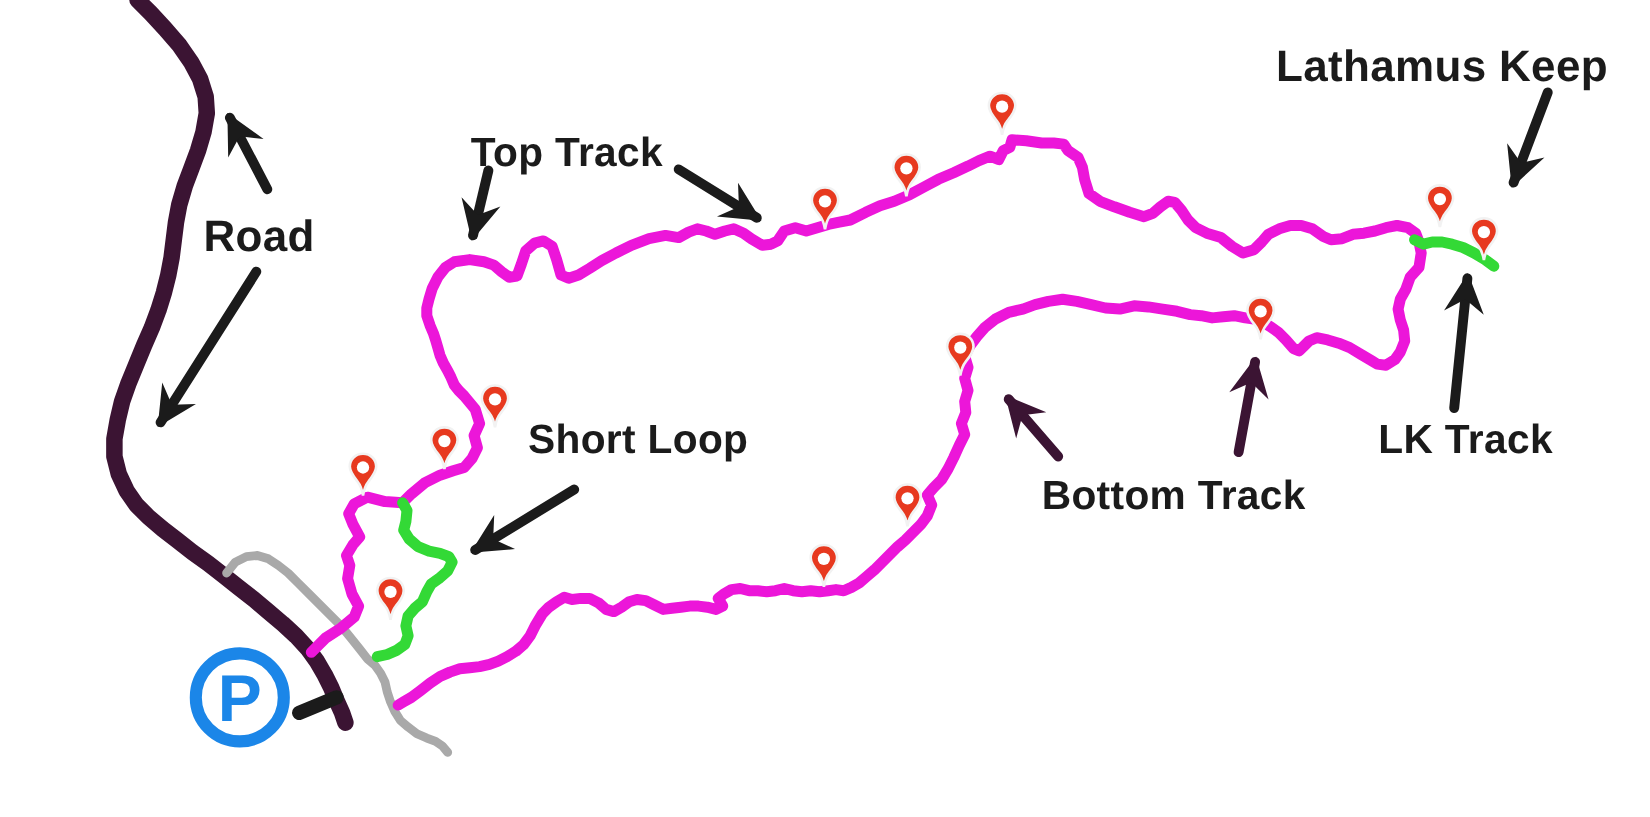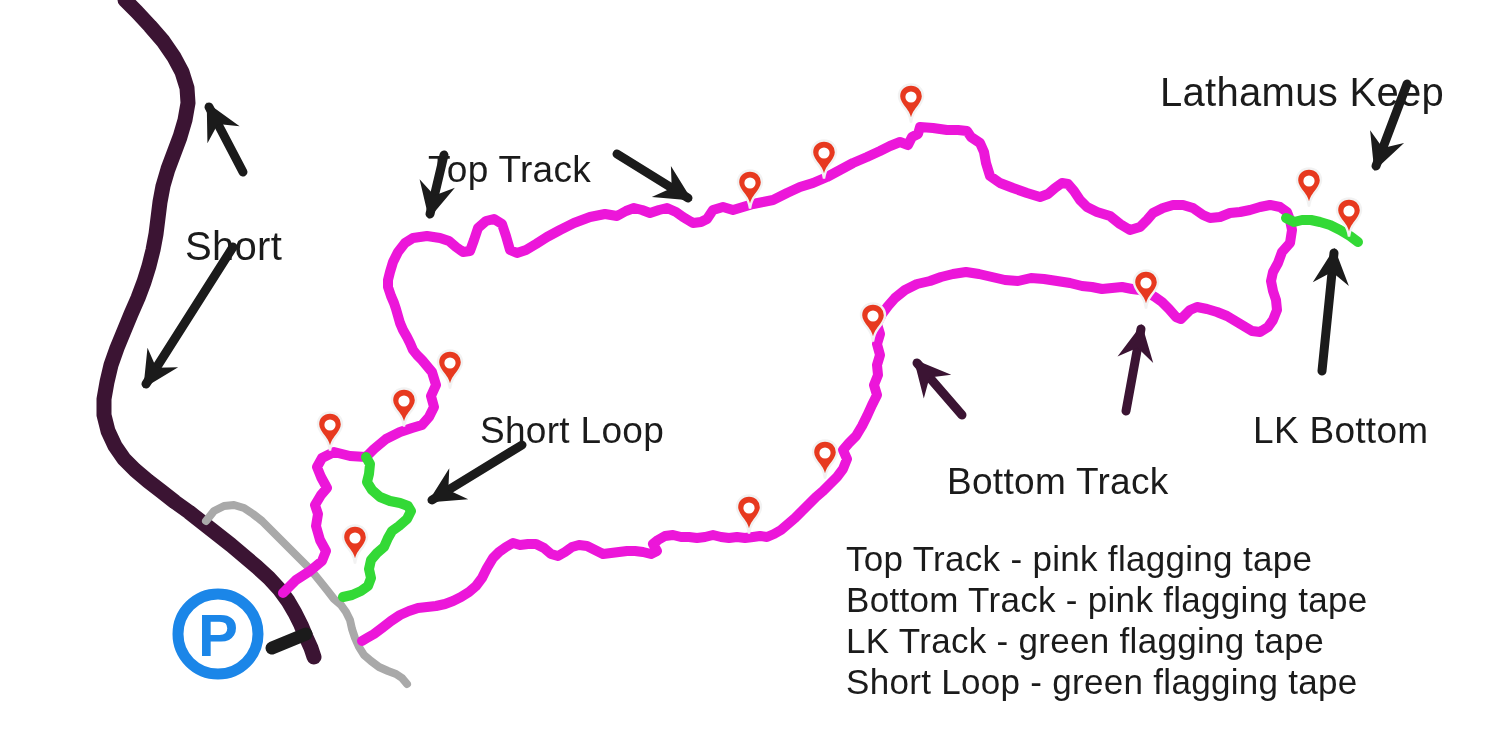--- a/index.html
+++ b/index.html
@@ -14,22 +14,22 @@
   .track{fill:none;stroke-linecap:round;stroke-linejoin:round;}
   .road-path{stroke:var(--road);stroke-width:15;}
   .gray-path{stroke:var(--gray);stroke-width:8;}
   .pink-path{stroke:var(--pink);stroke-width:10;}
   .green-path{stroke:var(--green);stroke-width:10;}
   .stub-line{stroke:var(--ink);stroke-width:13;stroke-linecap:round;}
   .arrow-line{fill:none;stroke-linecap:round;}
   .p-ring{fill:#ffffff;stroke:var(--blue);stroke-width:11;}
   .p-letter{fill:var(--blue);font-family:"Liberation Sans",sans-serif;font-weight:bold;font-size:60px;}
   .map-label{
-    position:absolute;color:var(--ink);font-weight:400;
-    white-space:nowrap;letter-spacing:.3px;line-height:1.05;margin-top:31px;
+    position:absolute;color:var(--ink);font-weight:700;
+    white-space:nowrap;letter-spacing:.3px;line-height:1.05;
   }
   .legend{position:absolute;color:var(--ink);font-weight:500;letter-spacing:.3px;}
   .legend-line{white-space:nowrap;}
 </style>
 </head>
 <body>
 
 <div class="stage">
 
   <svg width="1500" height="743" viewBox="0 0 1500 743">
@@ -87,26 +87,20 @@
         <use href="#pin" transform="translate(825,453)"></use>
         <use href="#pin" transform="translate(749,508)"></use>
         <use href="#pin" transform="translate(450,363)"></use>
         <use href="#pin" transform="translate(404,401)"></use>
         <use href="#pin" transform="translate(330,425)"></use>
         <use href="#pin" transform="translate(355,538)"></use>
       </g>
   </svg>
 
   <div id="labels">
-      <div class="map-label" style="left: 185px; top: 194px; font-size: 40px;">Short</div>
+      <div class="map-label" style="left: 185px; top: 194px; font-size: 40px;">Road</div>
       <div class="map-label" style="left: 428px; top: 120px; font-size: 37px;">Top Track</div>
       <div class="map-label" style="left: 1160px; top: 40px; font-size: 40px;">Lathamus Keep</div>
       <div class="map-label" style="left: 480px; top: 381px; font-size: 37px;">Short Loop</div>
       <div class="map-label" style="left: 947px; top: 432px; font-size: 37px;">Bottom Track</div>
-      <div class="map-label" style="left: 1253px; top: 381px; font-size: 37px;">LK Bottom</div>
-    </div>
-  <div id="legend" class="legend" style="left: 846px; top: 538px; font-size: 35px; line-height: 41px;">
-      <div class="legend-line">Top Track - pink flagging tape</div>
-      <div class="legend-line">Bottom Track - pink flagging tape</div>
-      <div class="legend-line">LK Track - green flagging tape</div>
-      <div class="legend-line">Short Loop - green flagging tape</div>
+      <div class="map-label" style="left: 1253px; top: 381px; font-size: 37px;">LK Track</div>
     </div>
 </div>
 
 </body></html>

